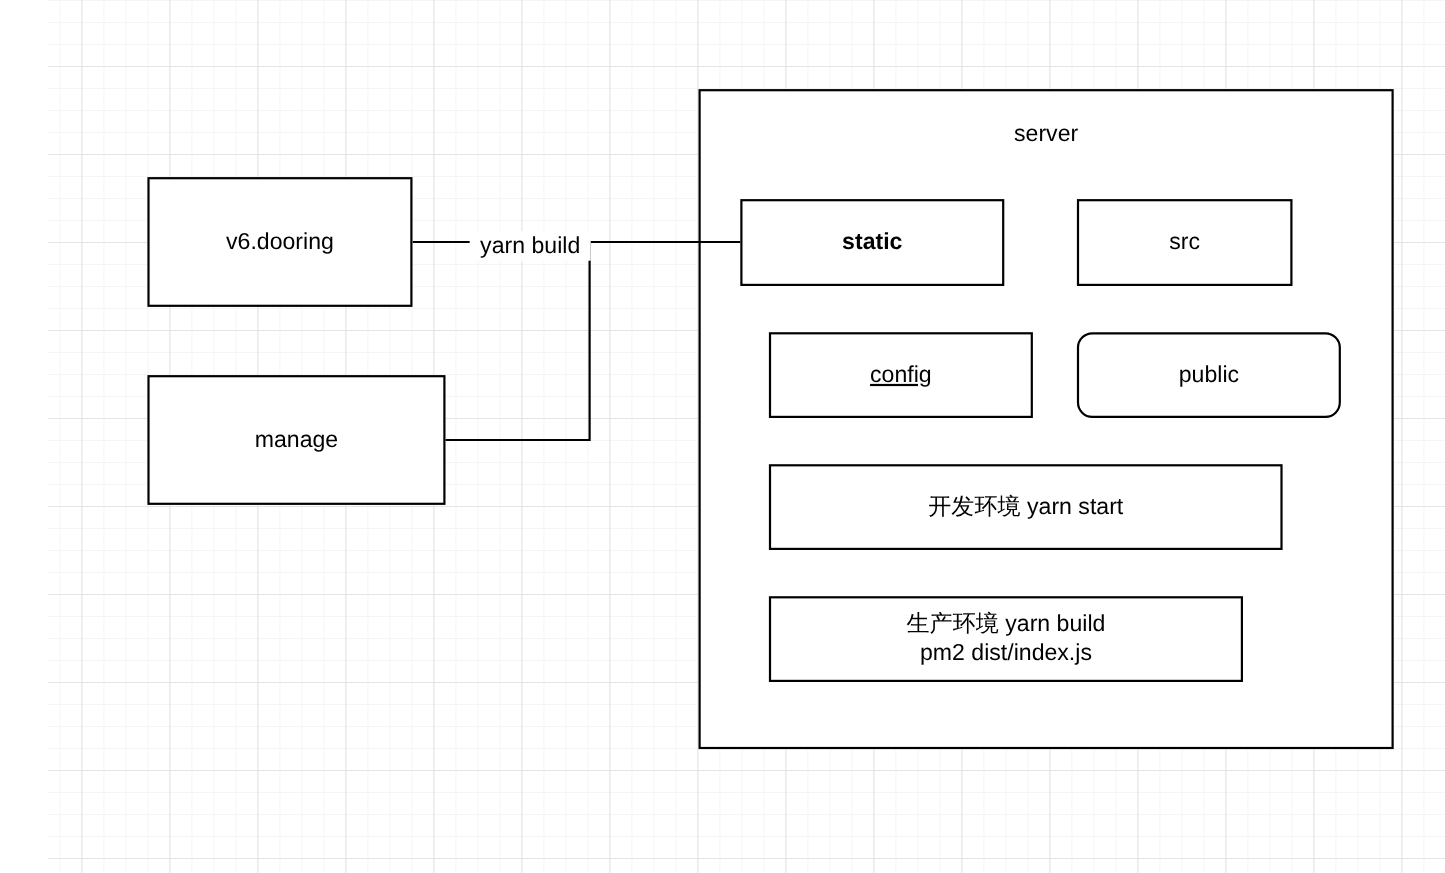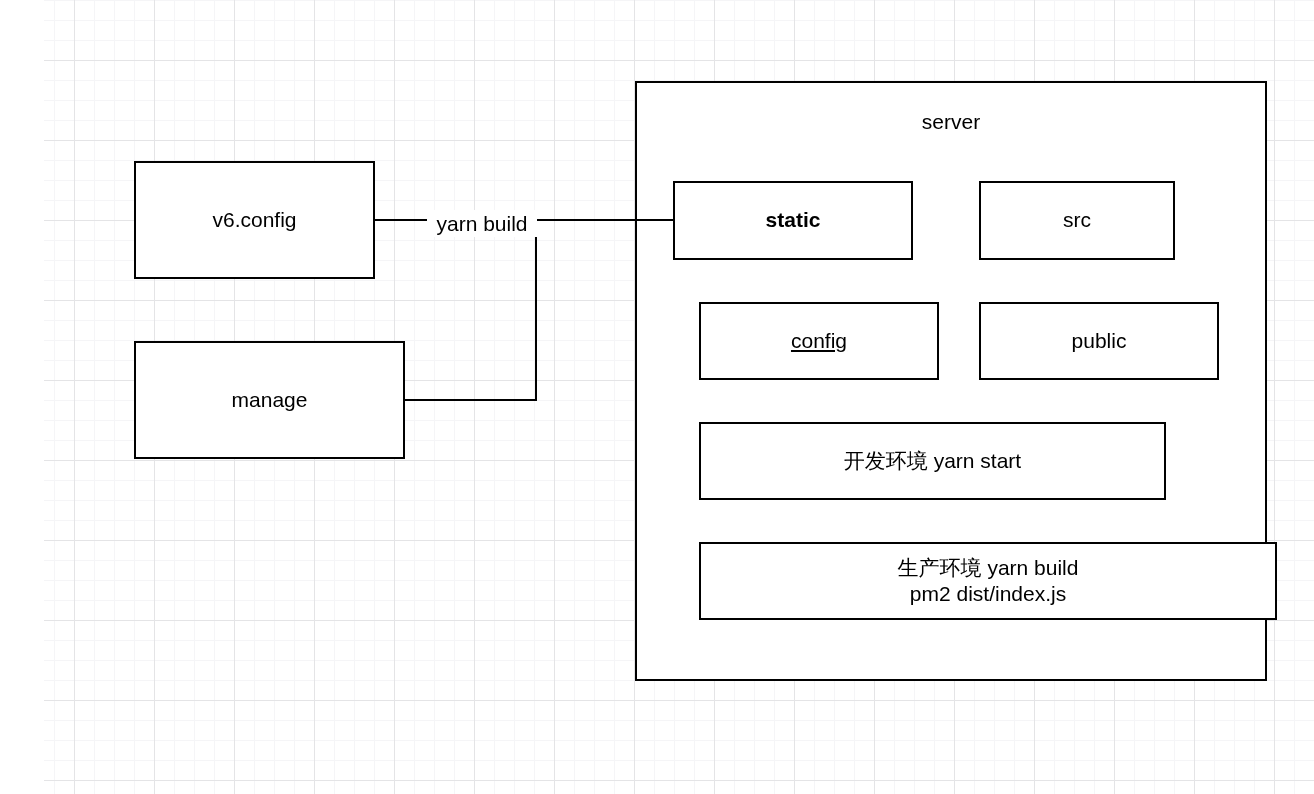--- a/index.html
+++ b/index.html
@@ -39,23 +39,23 @@
   .box-server  { left: 591px; top: 81px;  width: 632px; height: 600px; background: #ffffff; }
   .server-title {
     position: absolute;
     left: 591px; top: 110px; width: 632px;
     text-align: center;
     font-size: 21px;
   }
   .box-static  { left: 629px; top: 181px; width: 240px; height: 79px; font-weight: bold; }
   .box-src     { left: 935px; top: 181px; width: 196px; height: 79px; }
   .box-config  { left: 655px; top: 302px; width: 240px; height: 78px; text-decoration: underline; }
-  .box-public  { left: 935px; top: 302px; width: 240px; height: 78px; }
+  .box-public  { left: 935px; top: 302px; width: 240px; height: 78px; border-radius: 14px; }
   .box-dev     { left: 655px; top: 422px; width: 467px; height: 78px; }
-  .box-prod    { left: 655px; top: 542px; width: 578px; height: 78px; flex-direction: column; }
+  .box-prod    { left: 655px; top: 542px; width: 431px; height: 78px; flex-direction: column; }
   .edges-layer {
     position: absolute;
     left: 0; top: 0; width: 1314px; height: 794px;
     pointer-events: none;
   }
   .edge-label {
     position: absolute;
     left: 383px; top: 210px;
     width: 110px; height: 27px;
     background: #ffffff;
@@ -77,21 +77,21 @@
 
   <svg class="edges-layer" width="1314" height="794" viewBox="0 0 1314 794" xmlns="http://www.w3.org/2000/svg">
     <path d="M331 220 H640" stroke="#000000" stroke-width="2" fill="none"></path>
     <path d="M331 400 H492 V220" stroke="#000000" stroke-width="2" fill="none"></path>
     <path d="M655 220 L639 212.5 L643.5 220 L639 227.5 Z" fill="#000000" stroke="#000000" stroke-width="1"></path>
   </svg>
 
   <div class="edge-label">yarn build</div>
 
   <div class="node box-v6">
-    <span>v6.config</span>
+    <span>v6.dooring</span>
   </div>
   <div class="node box-manage">
     <span>manage</span>
   </div>
 
   <div class="node box-static">
     <span>static</span>
   </div>
   <div class="node box-src">
     <span>src</span>

